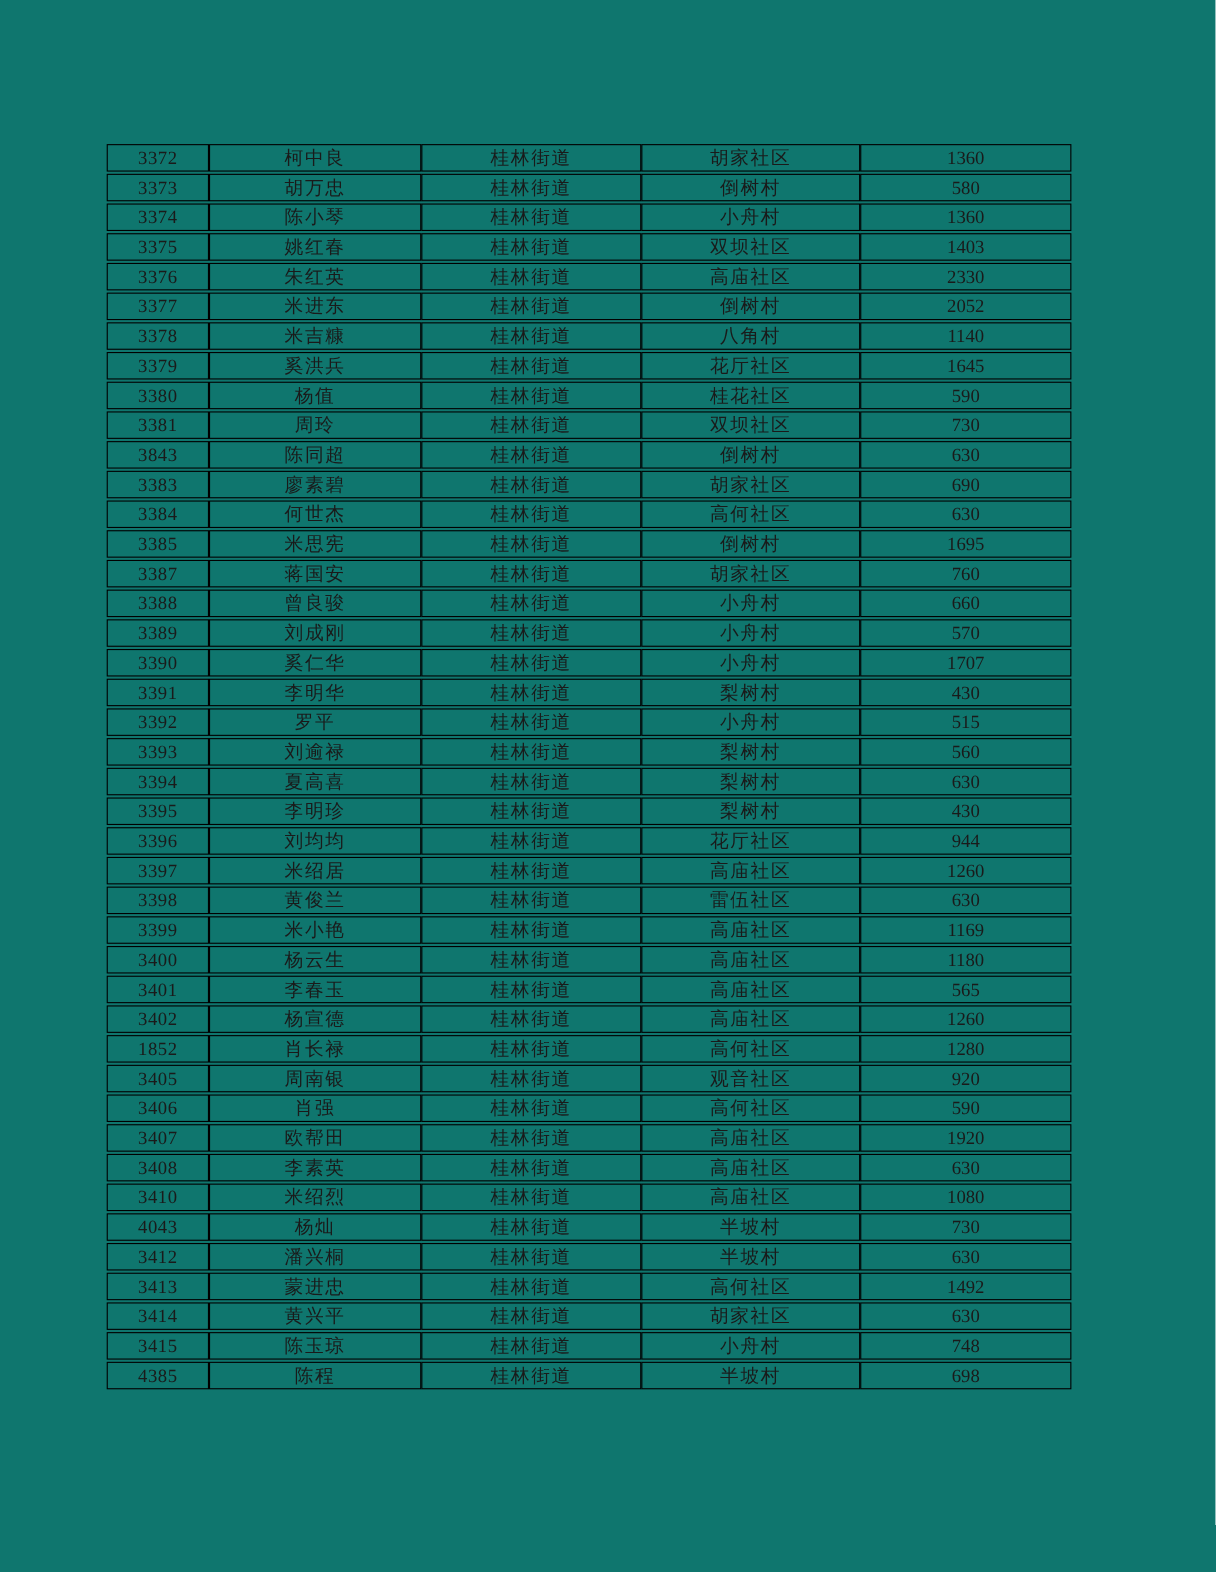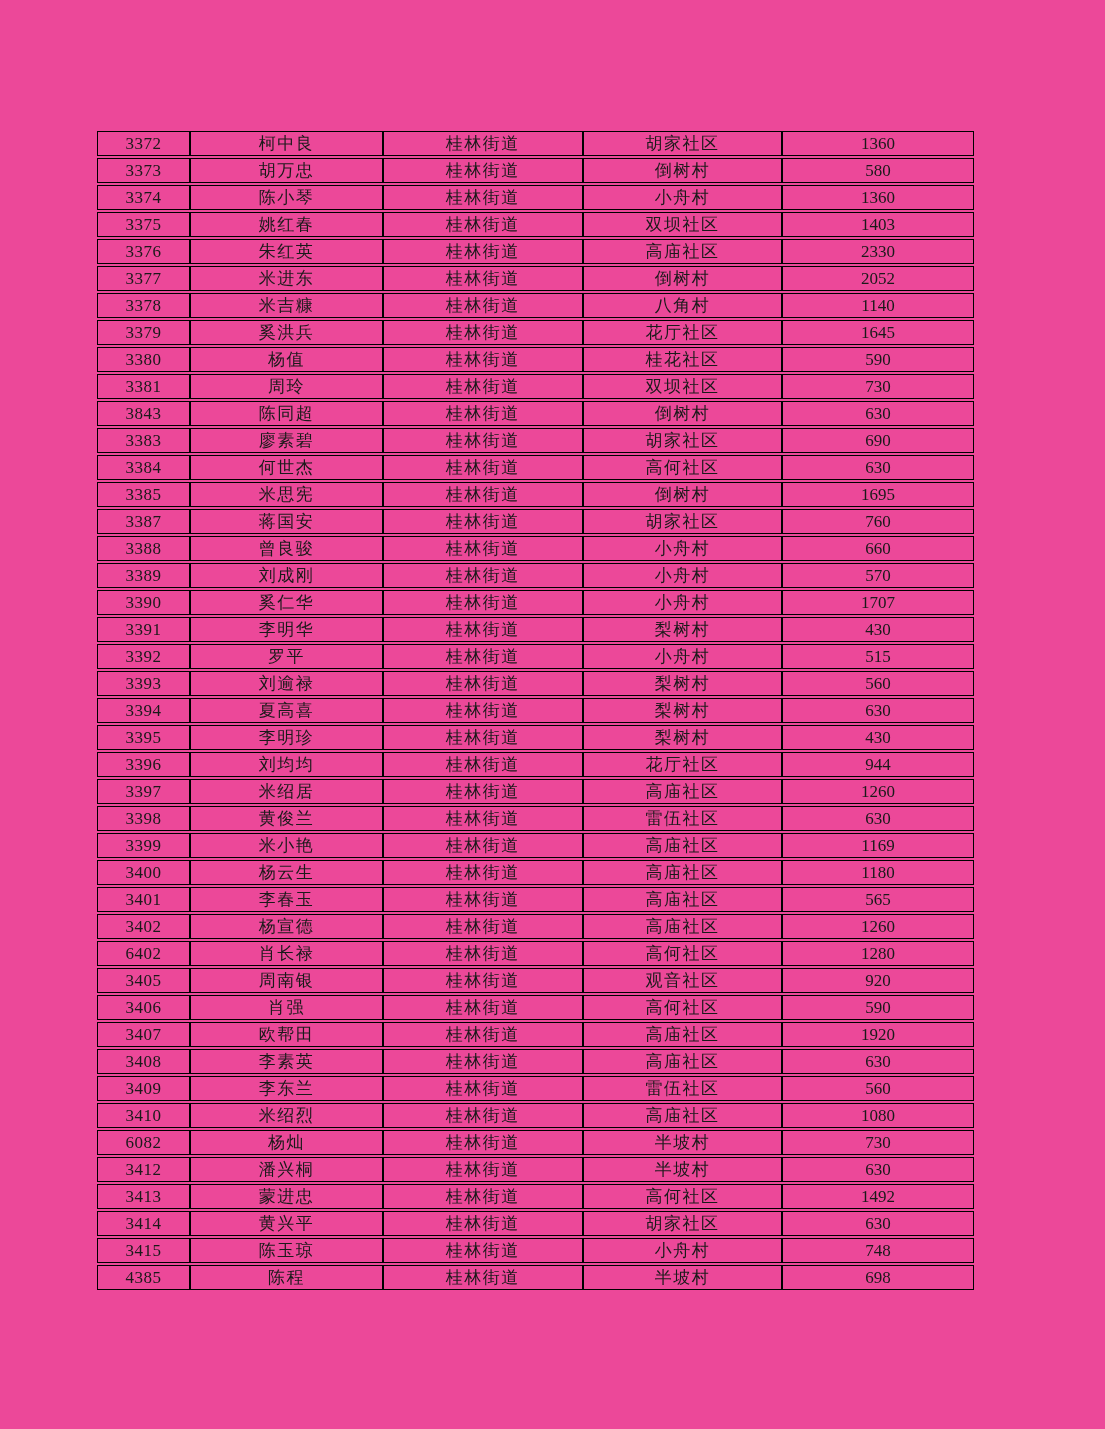--- a/index.html
+++ b/index.html
@@ -5,21 +5,21 @@
   * { box-sizing: border-box; }
   html, body {
     margin: 0;
     padding: 0;
     background: #ffffff;
   }
   .page {
     position: relative;
     width: 1105px;
     height: 1429px;
-    background: #ec4899;
+    background: #0f766e;
     overflow: hidden;
   }
   .table-wrap {
     position: absolute;
     left: 97px;
     top: 129px;
     width: 877px;
   }
   table.records {
     width: 100%;
@@ -267,21 +267,21 @@
             <td class="col-amount">565</td>
           </tr>
           <tr>
             <td class="col-id">3402</td>
             <td class="col-name">杨宣德</td>
             <td class="col-street">桂林街道</td>
             <td class="col-village">高庙社区</td>
             <td class="col-amount">1260</td>
           </tr>
           <tr>
-            <td class="col-id">6402</td>
+            <td class="col-id">1852</td>
             <td class="col-name">肖长禄</td>
             <td class="col-street">桂林街道</td>
             <td class="col-village">高何社区</td>
             <td class="col-amount">1280</td>
           </tr>
           <tr>
             <td class="col-id">3405</td>
             <td class="col-name">周南银</td>
             <td class="col-street">桂林街道</td>
             <td class="col-village">观音社区</td>
@@ -302,35 +302,28 @@
             <td class="col-amount">1920</td>
           </tr>
           <tr>
             <td class="col-id">3408</td>
             <td class="col-name">李素英</td>
             <td class="col-street">桂林街道</td>
             <td class="col-village">高庙社区</td>
             <td class="col-amount">630</td>
           </tr>
           <tr>
-            <td class="col-id">3409</td>
-            <td class="col-name">李东兰</td>
-            <td class="col-street">桂林街道</td>
-            <td class="col-village">雷伍社区</td>
-            <td class="col-amount">560</td>
-          </tr>
-          <tr>
             <td class="col-id">3410</td>
             <td class="col-name">米绍烈</td>
             <td class="col-street">桂林街道</td>
             <td class="col-village">高庙社区</td>
             <td class="col-amount">1080</td>
           </tr>
           <tr>
-            <td class="col-id">6082</td>
+            <td class="col-id">4043</td>
             <td class="col-name">杨灿</td>
             <td class="col-street">桂林街道</td>
             <td class="col-village">半坡村</td>
             <td class="col-amount">730</td>
           </tr>
           <tr>
             <td class="col-id">3412</td>
             <td class="col-name">潘兴桐</td>
             <td class="col-street">桂林街道</td>
             <td class="col-village">半坡村</td>

